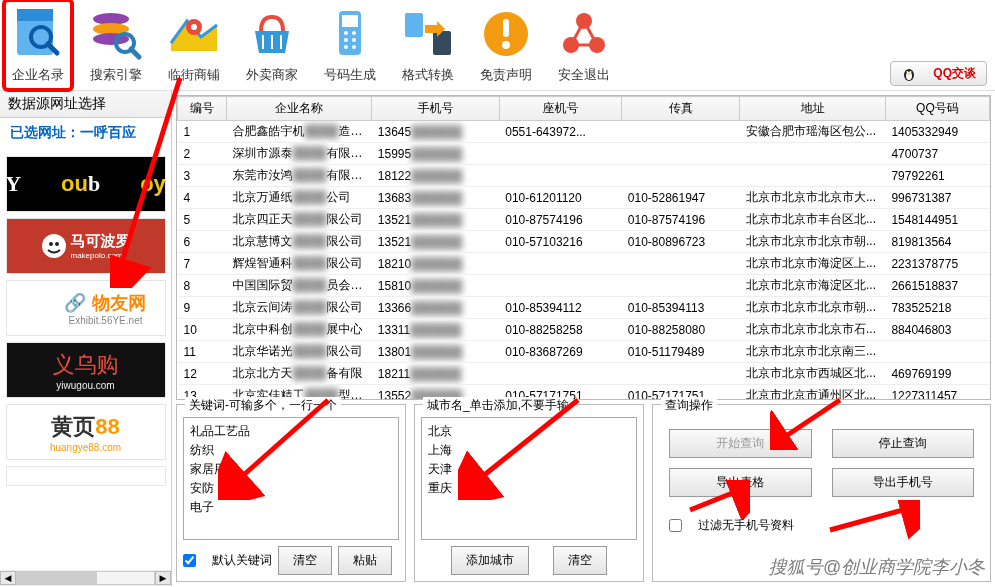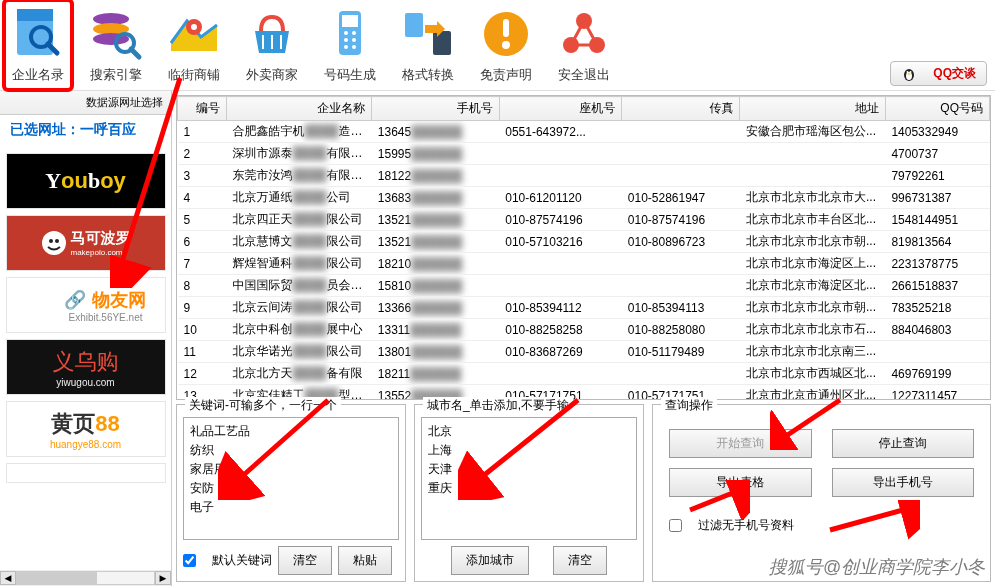--- a/index.html
+++ b/index.html
@@ -9,34 +9,34 @@
 .tool-btn { display: flex; flex-direction: column; align-items: center; gap: 4px; cursor: pointer; padding: 2px; }
 .tool-btn.active { border: 4px solid #ff0000; border-radius: 6px; padding: 4px; margin: -6px; }
 .tool-icon { width: 56px; height: 56px; display: flex; align-items: center; justify-content: center; }
 .tool-label { font-size: 13px; color: #333; }
 .qq-btn { position: absolute; right: 8px; bottom: 4px; background: linear-gradient(#fefefe,#e8e8e8); border: 1px solid #bbb; border-radius: 4px; padding: 3px 10px; display: flex; align-items: center; gap: 16px; cursor: pointer; }
 .qq-btn span.ql { color: #d00; font-weight: bold; }
 
 .main { display: flex; height: calc(100% - 92px); }
 
 .sidebar { width: 172px; border-right: 1px solid #ccc; display: flex; flex-direction: column; }
-.sidebar-header { background: linear-gradient(#f8f8f8,#eee); padding: 4px 8px; font-size: 11px; border-bottom: 1px solid #ccc; text-align: right; }
+.sidebar-header { background: linear-gradient(#f8f8f8,#eee); padding: 4px 8px; font-size: 14px; border-bottom: 1px solid #ccc; }
 .sidebar-selected { padding: 6px 10px; color: #0066cc; font-weight: bold; font-size: 14px; }
 .sidebar-list { flex: 1; overflow: hidden; padding: 2px; }
 .source-item { width: 160px; height: 56px; margin: 6px auto; border: 1px solid #e5e5e5; display: flex; align-items: center; justify-content: center; font-size: 11px; overflow: hidden; }
 .sidebar-scroll { height: 16px; background: #eee; display: flex; align-items: center; }
 .sidebar-scroll .track { flex: 1; height: 14px; background: #f4f4f4; border: 1px solid #ccc; position: relative; }
 .sidebar-scroll .thumb { position: absolute; left: 0; top: 0; width: 80px; height: 12px; background: #ccc; }
 .sidebar-scroll .arr { width: 16px; height: 14px; background: #e8e8e8; border: 1px solid #bbb; text-align: center; line-height: 12px; font-size: 9px; }
 
 .content { flex: 1; display: flex; flex-direction: column; padding: 4px; gap: 4px; }
 
 .grid-wrap { flex: 1; border: 1px solid #bbb; overflow: auto; background: #fff; }
 table { border-collapse: collapse; width: 100%; font-size: 12px; }
-th { background: linear-gradient(#fafafa,#eee); border: 1px solid #ccc; padding: 3px 6px; text-align: right; font-weight: normal; white-space: nowrap; }
+th { background: linear-gradient(#fafafa,#eee); border: 1px solid #ccc; padding: 3px 6px; text-align: center; font-weight: normal; white-space: nowrap; }
 td { border-bottom: 1px solid #eee; padding: 2px 6px; white-space: nowrap; overflow: hidden; text-overflow: ellipsis; max-width: 110px; }
 .blur-cell { filter: blur(3px); color: #999; }
 
 .bottom-panels { display: flex; gap: 8px; height: 178px; }
 .panel { border: 1px solid #bbb; padding: 6px; display: flex; flex-direction: column; position: relative; }
 .panel-title { position: absolute; top: -8px; left: 8px; background: #fff; padding: 0 4px; font-size: 12px; }
 .panel-kw { width: 230px; }
 .panel-city { width: 230px; }
 .panel-ops { flex: 1; }
 .listbox { flex: 1; border: 1px solid #aaa; background: #fff; padding: 4px; font-size: 12px; overflow: auto; margin-top: 6px; }
@@ -48,21 +48,21 @@
 .chk { display: flex; align-items: center; gap: 16px; font-size: 12px; }
 .ops-grid { display: grid; grid-template-columns: 1fr 1fr; gap: 10px 20px; padding: 14px 10px; margin-top: 4px; }
 .ops-check { margin-top: 6px; padding-left: 10px; }
 
 .red-arrow { position: absolute; pointer-events: none; }
 
 .watermark { position: absolute; right: 10px; bottom: 8px; font-size: 18px; color: #666; font-style: italic; opacity: 0.85; }
 
 
 .logo-youboy { background:#000; color:#fff; font-family: Georgia,serif; font-size:22px; font-weight:bold; width:100%; height:100%; display:flex; align-items:center; justify-content:center; }
-.logo-youboy span { color:#f1c40f; }
+.logo-youboy span { color:#f1c40f;margin-left:40px; }
 .logo-makepolo { background:#c0392b; color:#fff; width:100%; height:100%; display:flex; align-items:center; justify-content:center; gap:4px; font-size:14px; }
 .logo-56ye { background:#fff; width:100%; height:100%; display:flex; flex-direction:column; align-items:center; justify-content:center;padding-left:40px; }
 .logo-56ye .t { color:#ff8800; font-size:18px; font-weight:bold; }
 .logo-56ye .s { color:#888; font-size:10px; }
 .logo-yiwu { background:#111; width:100%; height:100%; display:flex; flex-direction:column; align-items:center; justify-content:center; }
 .logo-yiwu .t { color:#e74c3c; font-size:22px; font-family: Liberation Mono, monospace; }
 .logo-yiwu .s { color:#eee; font-size:10px; }
 .logo-hy88 { background:#fff; width:100%; height:100%; display:flex; flex-direction:column; align-items:center; justify-content:center; }
 .logo-hy88 .t { color:#333; font-size:22px; font-weight:bold; font-family:"SimHei"; }
 .logo-hy88 .t b { color:#ff9900; }

